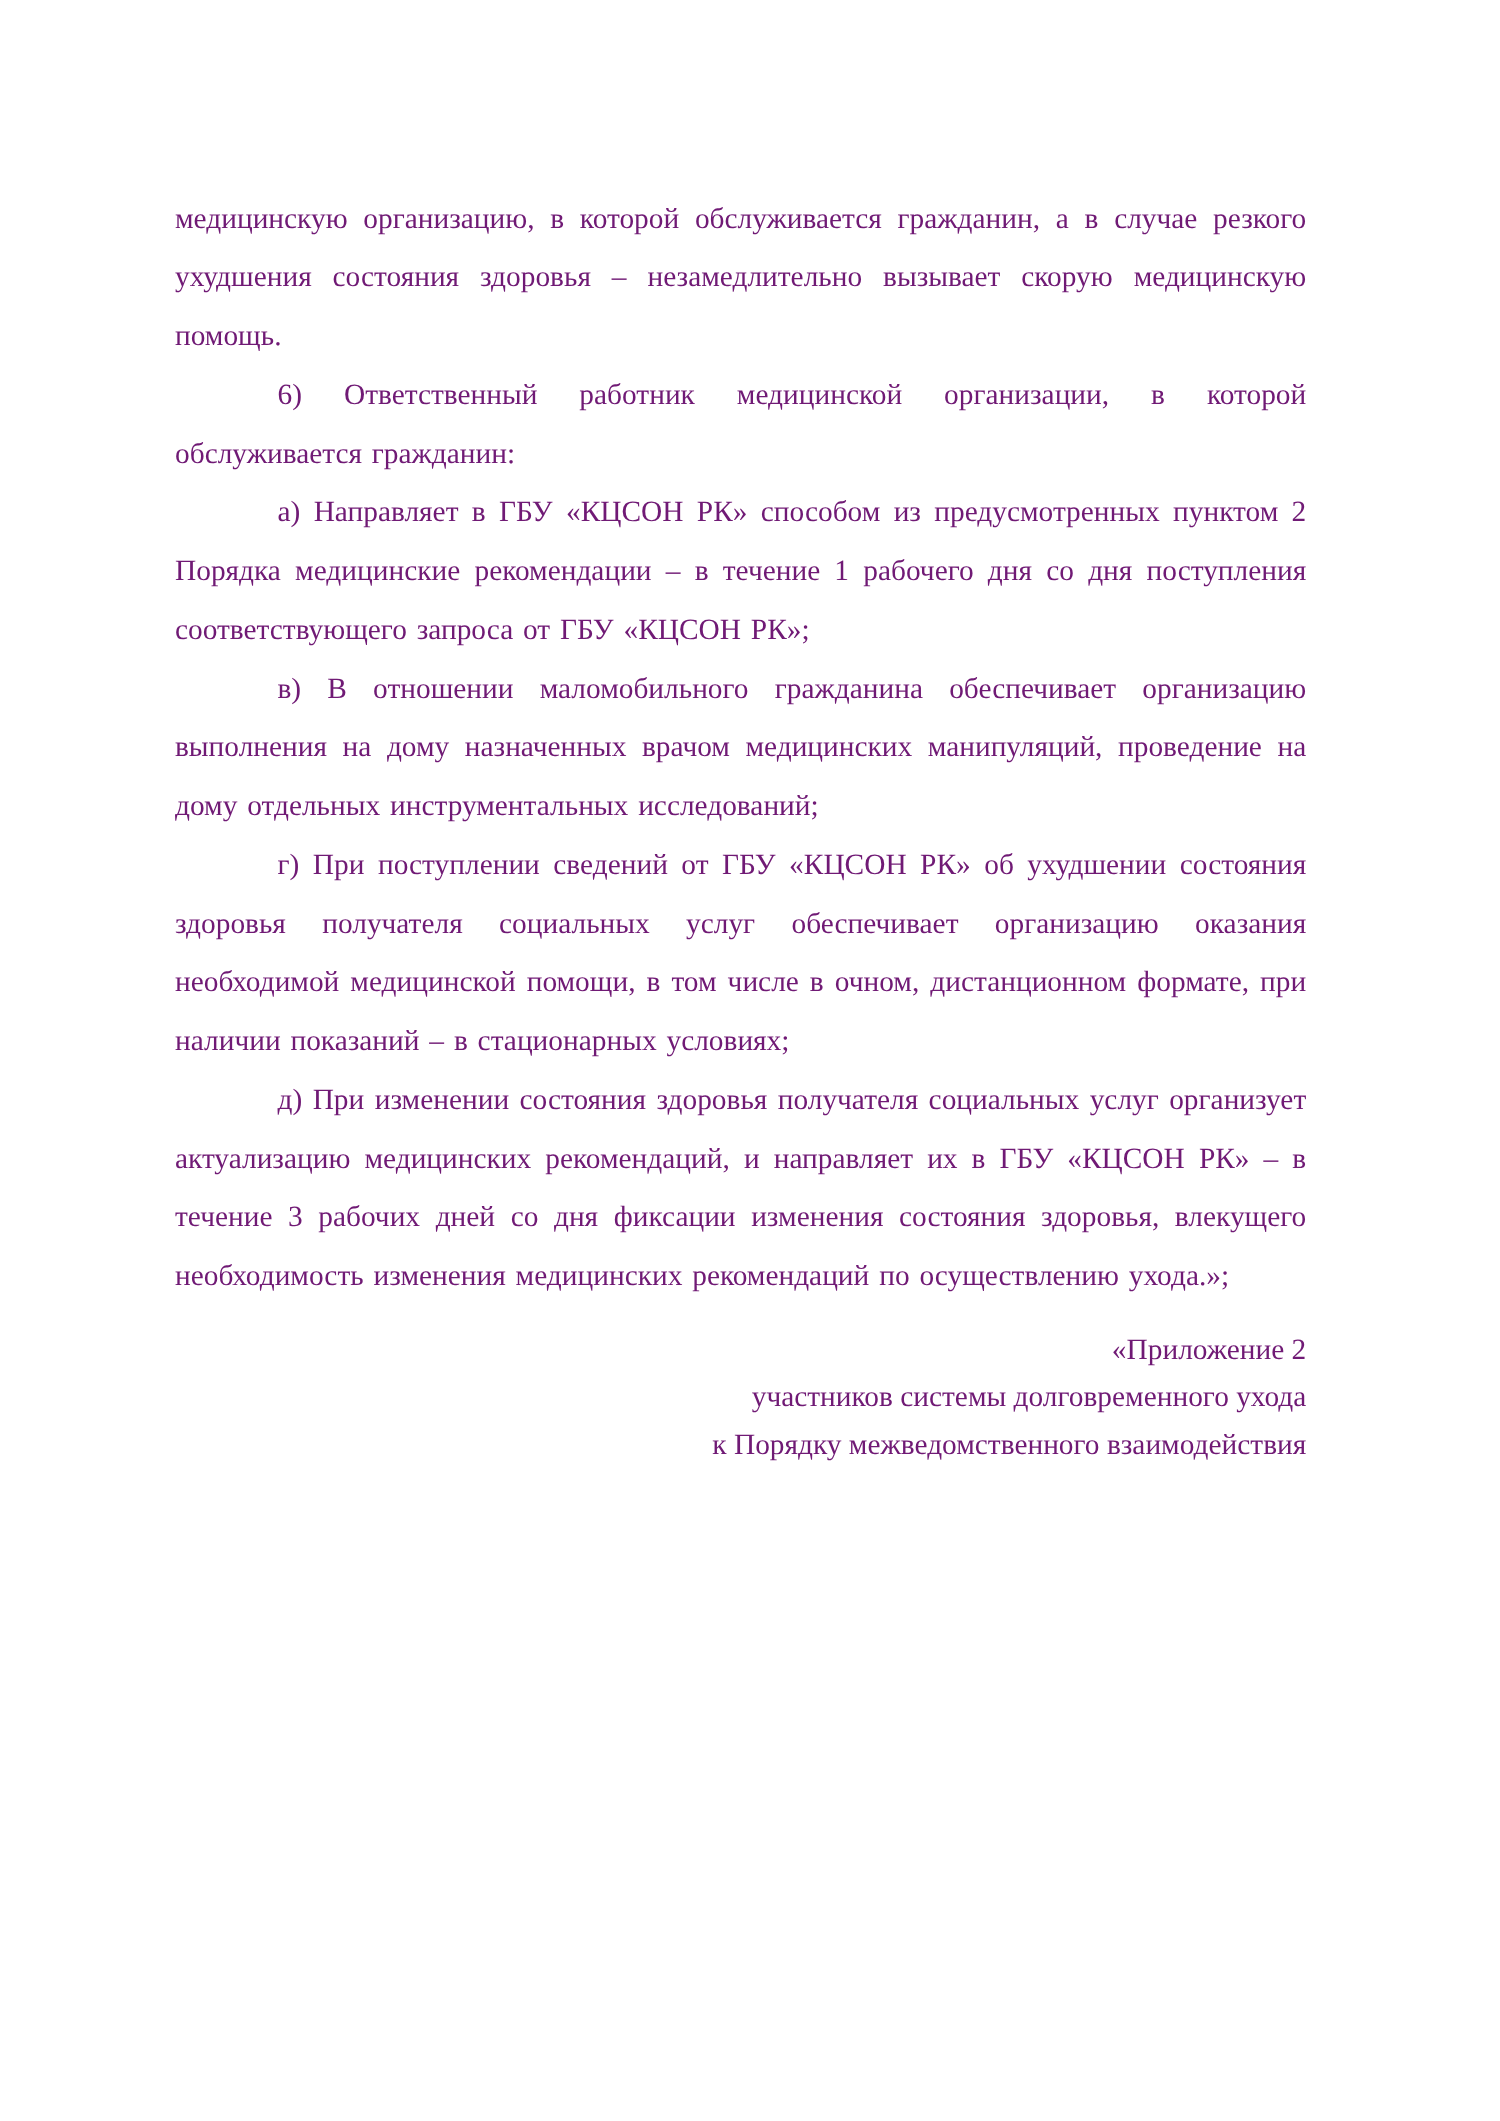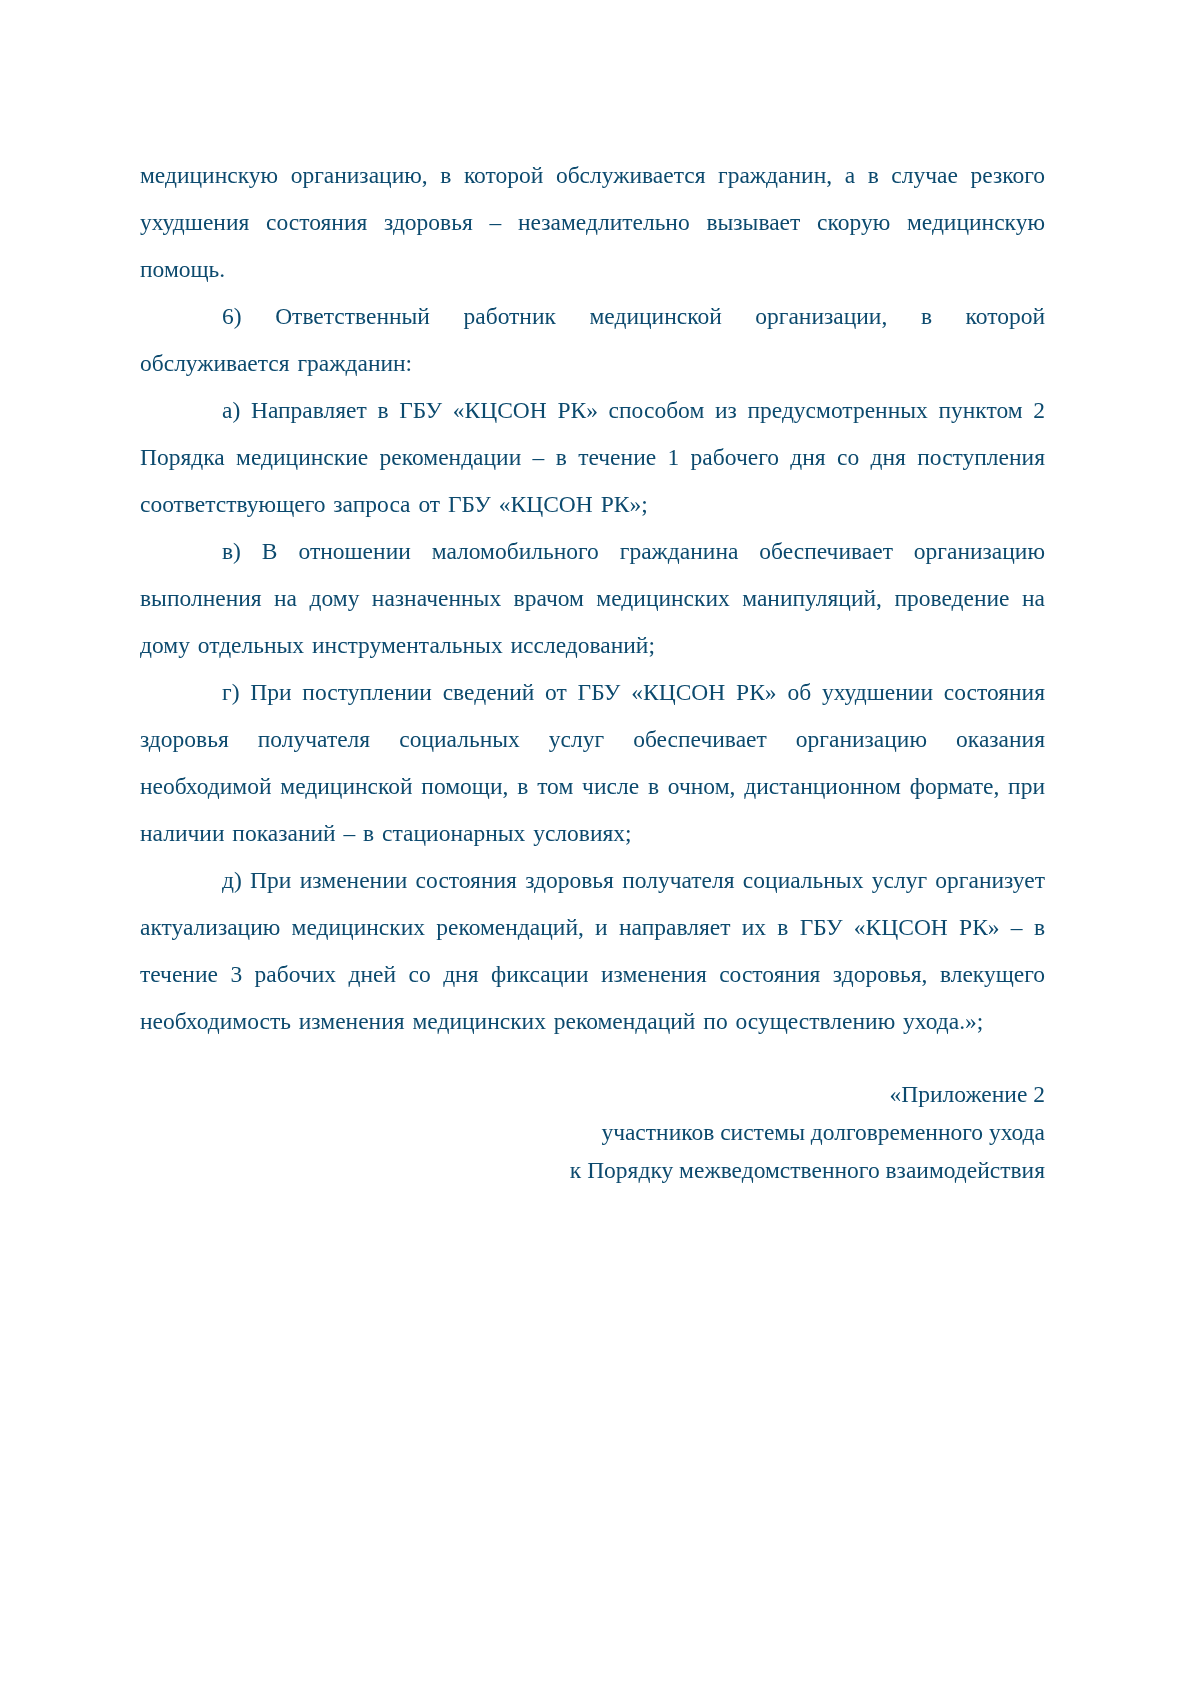--- a/index.html
+++ b/index.html
@@ -7,21 +7,21 @@
     padding: 0;
     background: #ffffff;
   }
   .page {
     position: relative;
     width: 1200px;
     height: 1697px;
     background: #ffffff;
     overflow: hidden;
     font-family: "Liberation Serif", serif;
-    color: #0c4a6e;
+    color: #701a75;
   }
   .content {
     position: absolute;
     left: 140px;
     top: 152px;
     width: 905px;
     font-size: 23.5px;
     line-height: 47px;
   }
   .para {
@@ -30,21 +30,21 @@
     text-indent: 82px;
     word-spacing: 2px;
   }
   .para.no-indent {
     text-indent: 0;
   }
   .para.single-line {
     text-align: left;
   }
   .appendix {
-    margin-top: 30px;
+    margin-top: 16px;
     text-align: right;
     line-height: 38px;
   }
   .appendix-line {
     white-space: nowrap;
   }
 </style>
 </head>
 <body>
 

